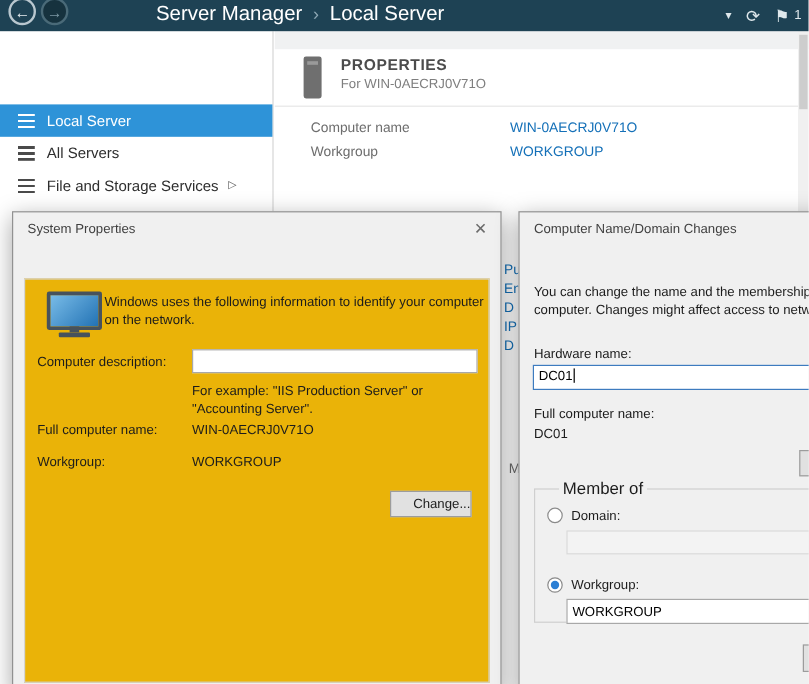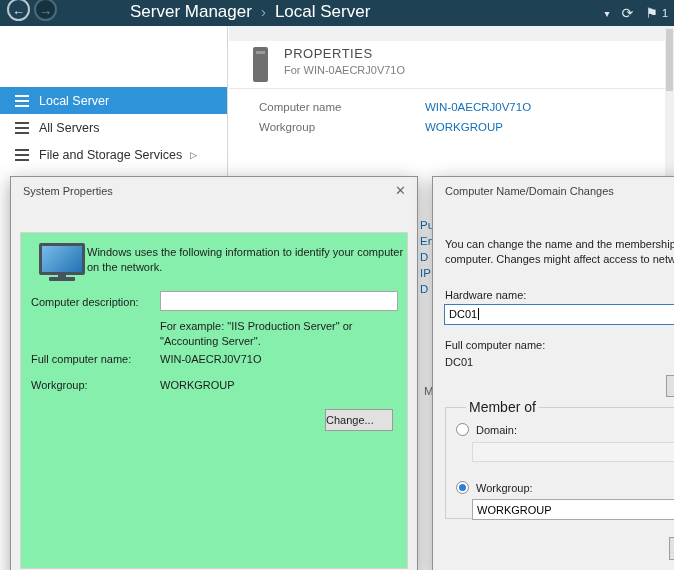--- a/index.html
+++ b/index.html
@@ -26,45 +26,45 @@
   .icn{width:14px;height:13px;flex:none}
   .icn-dash{background:repeating-linear-gradient(90deg,currentColor 0 3px,transparent 3px 5px)}
   .icn-srv{background:repeating-linear-gradient(0deg,currentColor 0 2px,transparent 2px 5px)}
   .expander{margin-left:8px;font-size:9px;color:#555}
 
   
   .main{position:absolute;left:229px;top:26px;right:0;bottom:0;background:#fff}
   .main-strip{position:absolute;left:0;top:0;right:0;height:15px;background:#f0f1f2}
   .tile-icon{position:absolute;left:24px;top:21px;width:15px;height:35px;background:#6f6f6f;border-radius:2px}
   .tile-icon:after{content:"";position:absolute;left:3px;top:4px;width:9px;height:3px;background:#9a9a9a}
-  .prop-h{position:absolute;left:55px;top:20px;font-size:13px;font-weight:normal;color:#4c4c4c;letter-spacing:.5px}
+  .prop-h{position:absolute;left:55px;top:20px;font-size:13px;font-weight:bold;color:#4c4c4c;letter-spacing:.5px}
   .prop-sub{position:absolute;left:55px;top:38px;font-size:11px;color:#7e7e7e}
   .hdiv{position:absolute;left:0;top:62px;right:9px;height:1px;background:#e7e7e7}
   .plabel{position:absolute;font-size:11.5px;color:#6d6d6d;white-space:nowrap}
   .pvalue{position:absolute;font-size:11.5px;color:var(--link,#1470b8);white-space:nowrap}
   .frag{white-space:nowrap}
   .sbar{position:absolute;right:0;top:0;width:9px;bottom:0;background:#f0f0f0}
   .sbar .thumb{position:absolute;left:1px;top:3px;width:7px;height:62px;background:#cdcdcd}
 
   
   .dlg{position:absolute;background:#f0f0f0;border:1px solid #919191;box-shadow:0 5px 18px rgba(0,0,0,.35);box-sizing:border-box}
   .dlg-title{position:absolute;left:12px;top:8px;font-size:11px;color:#3f3f3f;white-space:nowrap}
   .dlg-close{position:absolute;right:11px;top:6px;font-size:13px;color:#6b6b6b}
   .sp-tabs{position:absolute;left:9px;top:34px;z-index:2;white-space:nowrap}
   .tab{display:inline-block;font-size:11px;color:#1e1e1e;background:#f0f0f0;border:1px solid #c9c9c9;border-bottom:none;
     padding:3px 9px;position:relative;top:2px;margin-right:1px}
   .tab.active{background:#fff;border-color:#bdbdbd;padding:4px 10px 5px;top:0;z-index:3}
-  .sp-page{position:absolute;left:9px;right:9px;top:55px;bottom:8px;background:#86efac;border:1px solid #d4d4d4;box-sizing:border-box}
+  .sp-page{position:absolute;left:9px;right:9px;top:55px;bottom:8px;background:#eab308;border:1px solid #d4d4d4;box-sizing:border-box}
   .txt{position:absolute;font-size:11px;color:#1c1c1c;line-height:1.4}
   .tbox{position:absolute;background:#fff;border:1px solid #a8a8a8;box-sizing:border-box;font-size:11px;
     font-family:inherit;padding:2px 4px;margin:0}
   .tbox.focus{border-color:#3d7bbf}
   .tbox.disabled{background:#f3f3f3;border-color:#dadada}
   .btn{position:absolute;background:#e1e1e1;border:1px solid #9c9c9c;box-sizing:border-box;font-size:11px;color:#1c1c1c;
-    text-align:left;line-height:20px}
+    text-align:right;line-height:20px}
   .monitor{position:absolute;left:16px;top:10px;width:46px;height:38px}
   .mon-scr{position:absolute;left:2px;top:0;width:40px;height:26px;border:3px solid #47525c;border-radius:2px;
     background:linear-gradient(135deg,#79bce8,#2272b4);box-sizing:content-box}
   .mon-neck{position:absolute;left:21px;top:29px;width:8px;height:5px;background:#47525c}
   .mon-base{position:absolute;left:12px;top:34px;width:26px;height:4px;background:#47525c;border-radius:1px}
   fieldset.grp{position:absolute;border:1px solid #cfcfcf;margin:0;padding:0;background:transparent}
   fieldset.grp legend{font-size:14px;color:#1c1c1c;margin-left:20px;padding:0 3px}
   .radio{position:absolute;width:13px;height:13px;border:1px solid #8a8a8a;border-radius:50%;background:#fff;box-sizing:border-box}
   .radio.on:after{content:"";position:absolute;left:2px;top:2px;width:7px;height:7px;border-radius:50%;background:var(--radio,#2b7fd4)}
   .caret-i{display:inline-block;width:1px;height:12px;background:#000;vertical-align:-2px;margin-left:1px}

